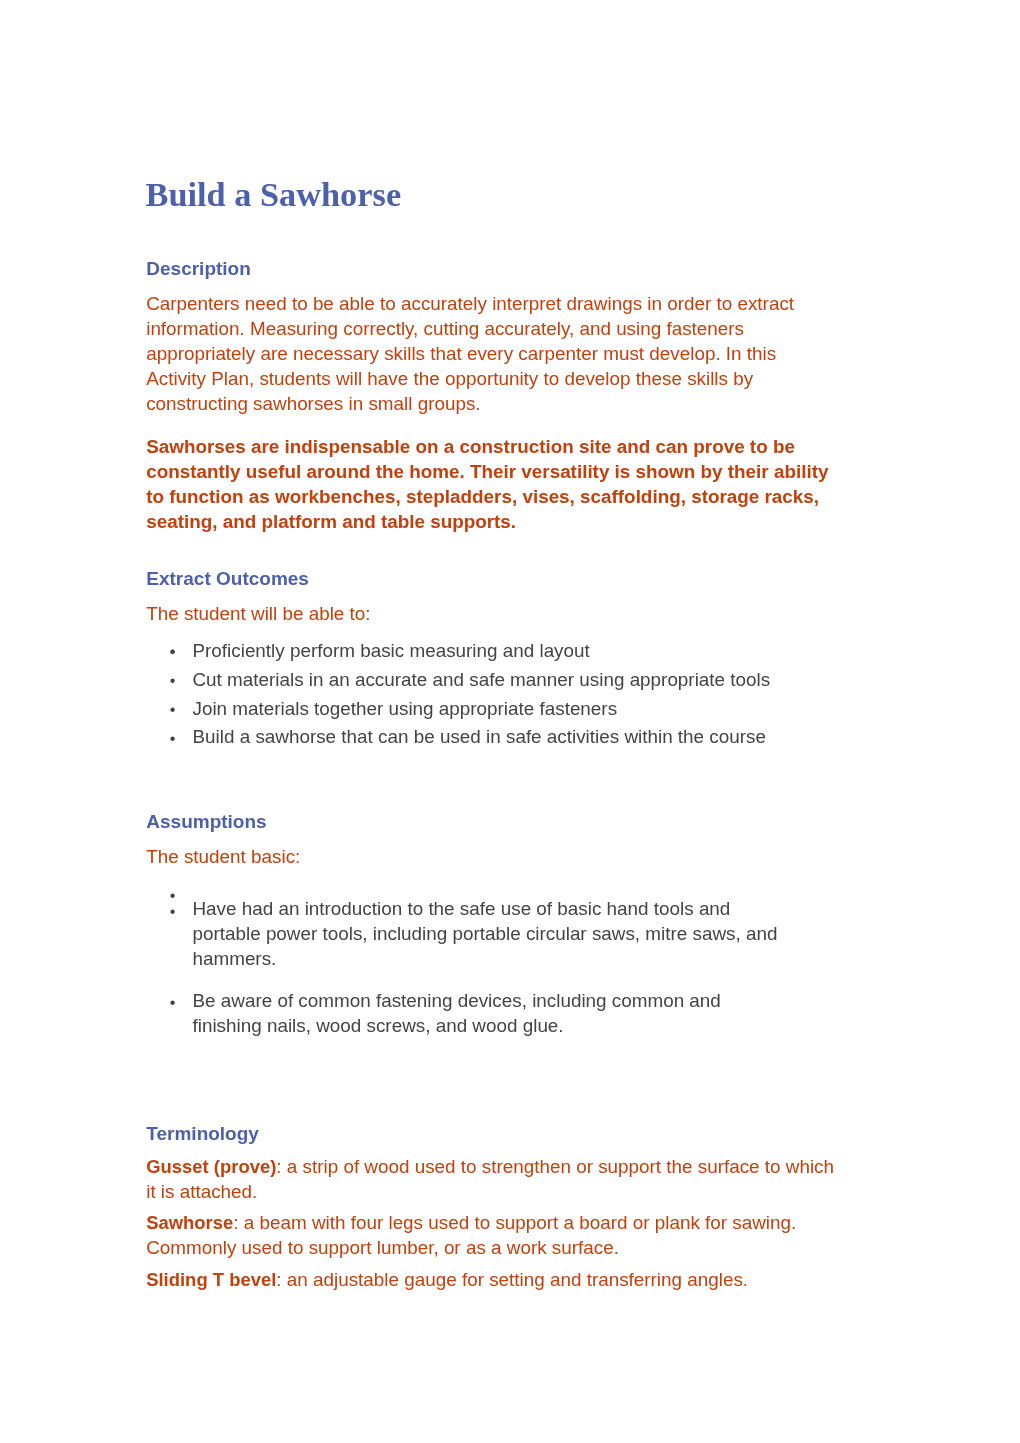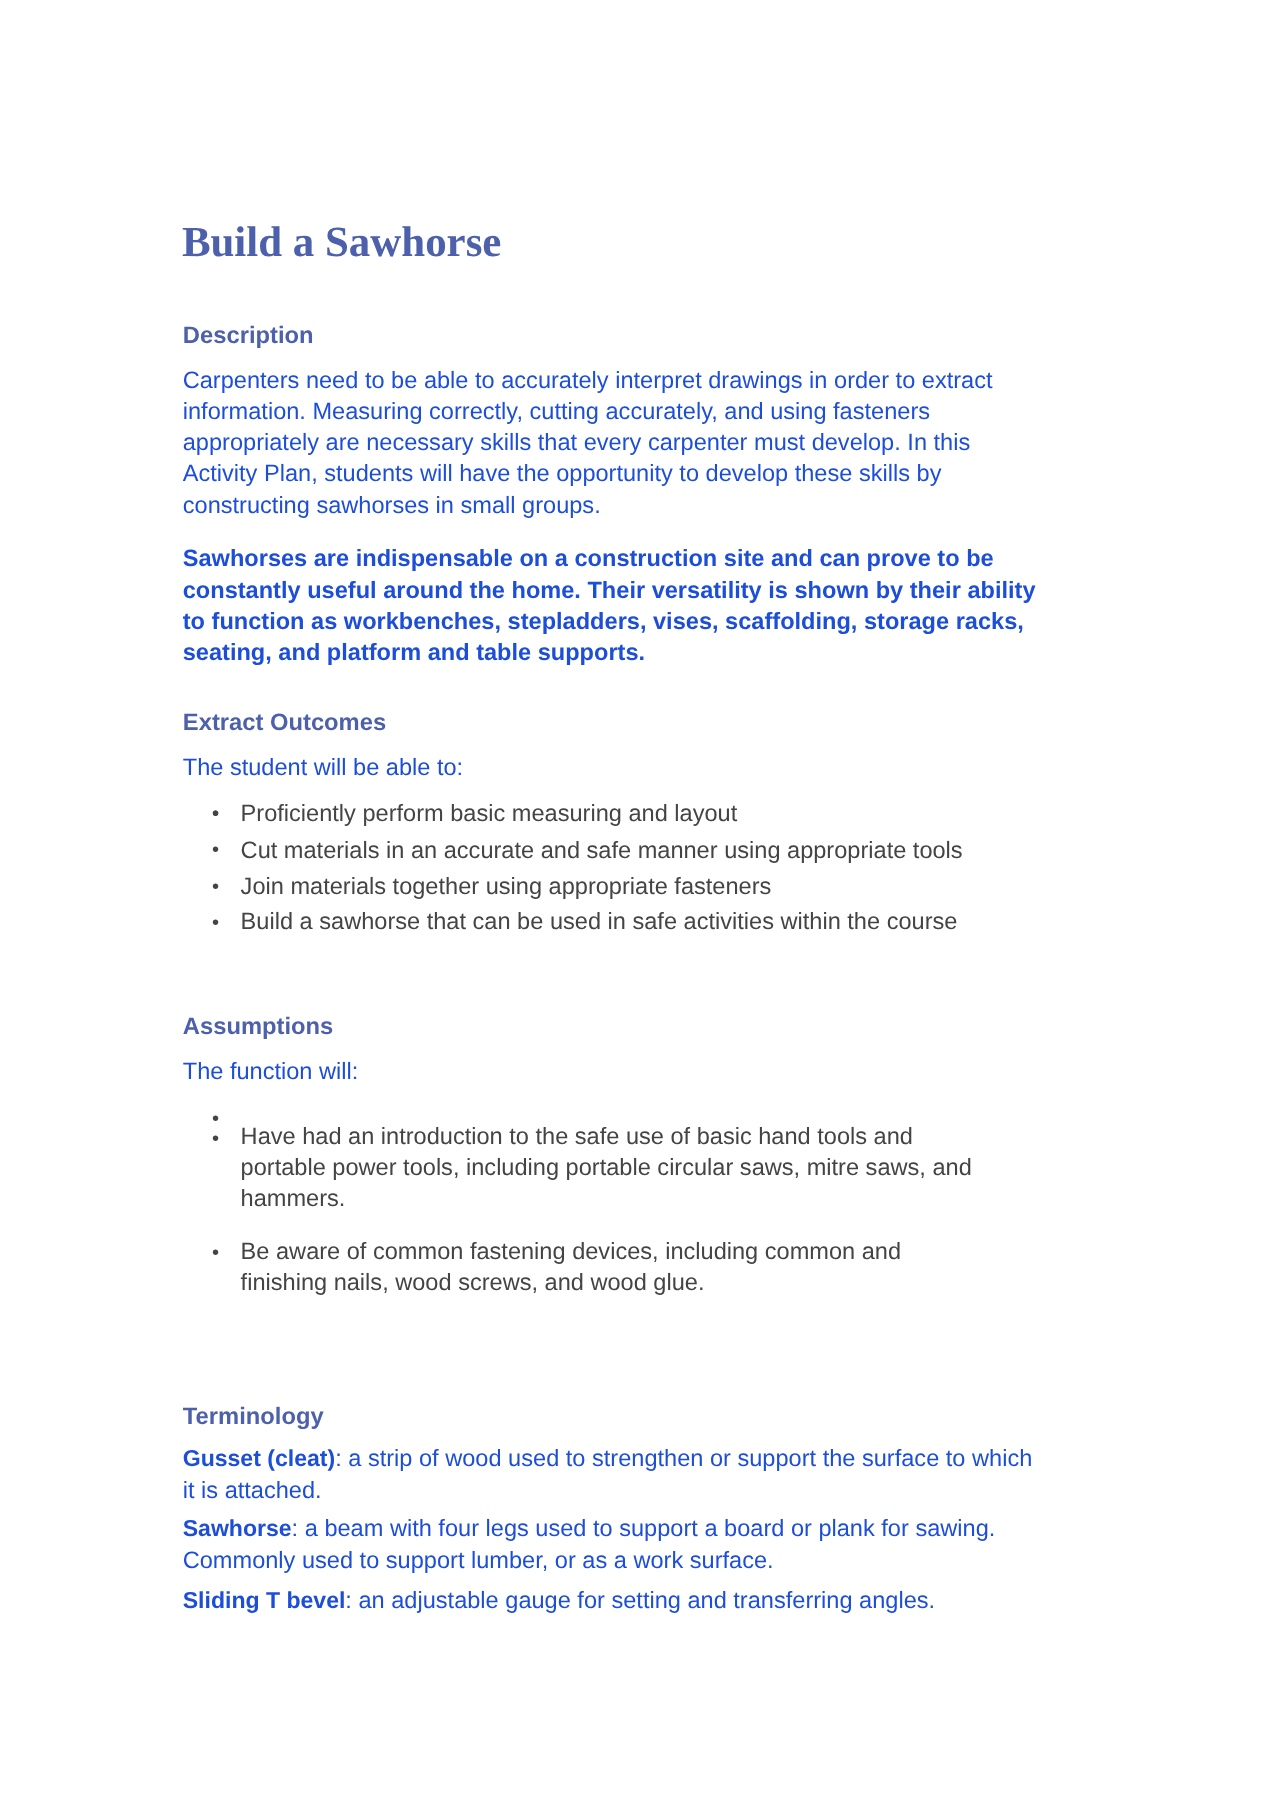--- a/index.html
+++ b/index.html
@@ -10,21 +10,21 @@
   .page{filter:opacity(100%);position:relative;width:1020px;height:1443px;background:#fff;overflow:hidden;}
   .content{position:absolute;left:0;top:0;width:1020px;height:1443px;margin-top:14px;}
 
   h1.doc-title{position:absolute;margin:0;padding:0;
                font-family:"Liberation Serif",serif;font-weight:bold;
                font-size:34.35px;line-height:34px;color:#4d60ab;
                white-space:nowrap;}
   h2.sec{position:absolute;margin:0;padding:0;
          font-family:"Liberation Sans",sans-serif;font-weight:bold;
          font-size:19px;line-height:24px;color:#4d60ab;white-space:nowrap;}
-  p.body,li{font-size:18.86px;color:#1d4ed8;}
+  p.body,li{font-size:18.86px;color:#c2410c;}
   p.body{position:absolute;margin:0;padding:0;line-height:25.05px;}
   ul.bullets{list-style:none;margin:0;padding:0;position:absolute;}
   ul.bullets li{position:relative;padding-left:46.3px;color:#444444;}
   ul.bullets li .bl{position:absolute;left:23.5px;top:0.3px;font-size:16.2px;line-height:inherit;}
   b{font-weight:bold;font-size:18.46px;}
 
   
   .doc-title{left:145.5px;top:163.2px;}
 
   .sec-description{left:146.3px;top:243.4px;}
@@ -65,26 +65,26 @@
     <p class="body intro intro-outcomes">The student will be able to:</p>
     <ul class="bullets bullets-outcomes">
       <li><span class="bl">•</span></li>
       <li><span class="bl">•</span><span class="bt">Proficiently perform basic measuring and layout</span></li>
       <li><span class="bl">•</span><span class="bt">Cut materials in an accurate and safe manner using appropriate tools</span></li>
       <li><span class="bl">•</span><span class="bt">Join materials together using appropriate fasteners</span></li>
       <li><span class="bl">•</span><span class="bt">Build a sawhorse that can be used in safe activities within the course</span></li>
     </ul>
 
     <h2 class="sec sec-assumptions">Assumptions</h2>
-    <p class="body intro intro-assumptions">The function will:</p>
+    <p class="body intro intro-assumptions">The student basic:</p>
     <ul class="bullets bullets-assumptions">
       <li><span class="bl">•</span></li>
       <li><span class="bl">•</span><span class="bt">Have had an introduction to the safe use of basic hand tools and portable power tools, including portable circular saws, mitre saws, and hammers.</span></li>
       <li><span class="bl">•</span><span class="bt">Be aware of common fastening devices, including common and finishing nails, wood screws, and wood glue.</span></li>
     </ul>
 
     <h2 class="sec sec-terminology">Terminology</h2>
-    <p class="body term term1"><b>Gusset (cleat)</b><span>: a strip of wood used to strengthen or support the surface to which it is attached.</span></p>
+    <p class="body term term1"><b>Gusset (prove)</b><span>: a strip of wood used to strengthen or support the surface to which it is attached.</span></p>
     <p class="body term term2"><b>Sawhorse</b><span>: a beam with four legs used to support a board or plank for sawing. Commonly used to support lumber, or as a work surface.</span></p>
     <p class="body term term3"><b>Sliding T bevel</b><span>: an adjustable gauge for setting and transferring angles.</span></p>
 
   </div>
 </div>
 
 </body></html>

